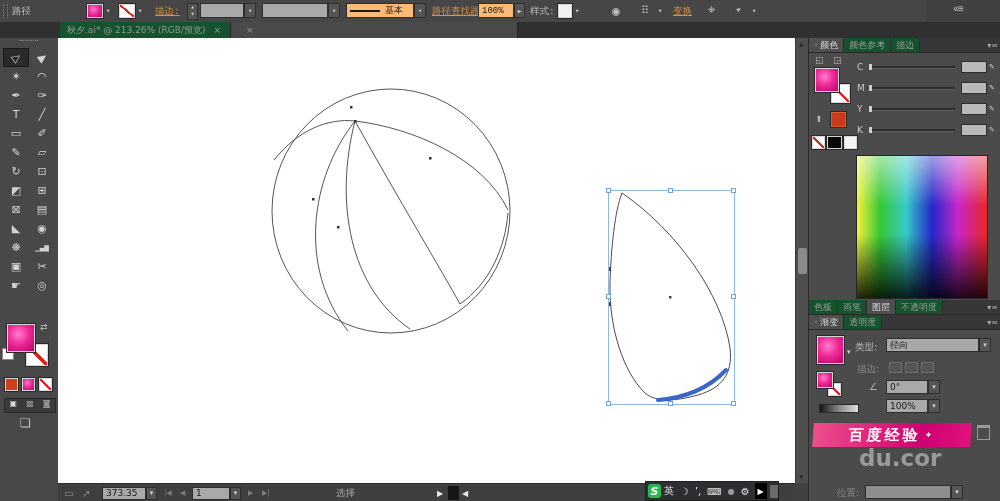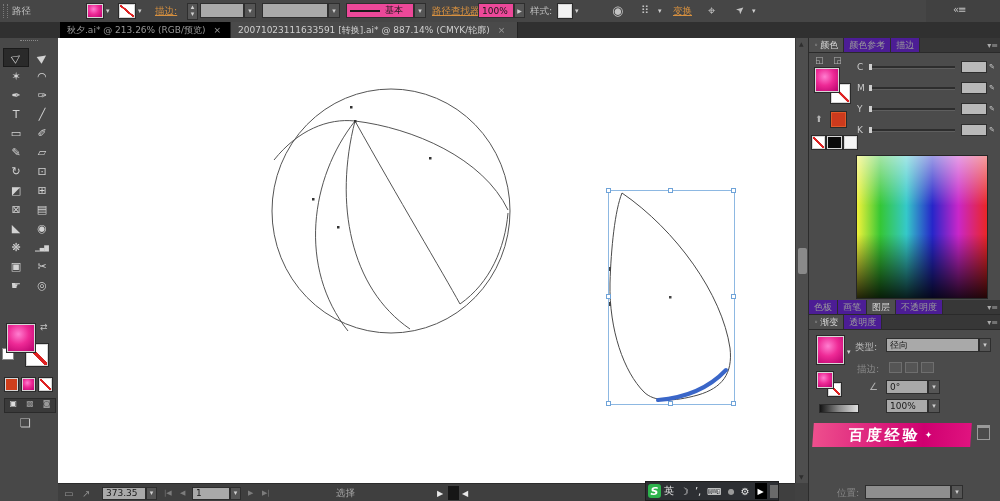--- a/index.html
+++ b/index.html
@@ -1,56 +1,56 @@
 <!DOCTYPE html>
 <html><head>
 <meta charset="utf-8">
 <style>
   html,body{margin:0;padding:0;background:#414141;}
   #root{position:relative;width:1000px;height:501px;overflow:hidden;
         font-family:"DejaVu Sans",sans-serif;font-size:9.5px;color:#c4c4c4;background:#414141;}
   .abs{position:absolute;}
   
-  #topbar{left:0;top:0;width:926px;height:22px;background:#464646;border-bottom:1px solid #2c2c2c;}
+  #topbar{left:0;top:0;width:926px;height:22px;background:#464646;border-bottom:1px solid #2c2c2c;font-family:Liberation Mono, monospace;}
   .grip{width:3px;height:14px;border-left:1px dotted #7a7a7a;border-right:1px dotted #7a7a7a;}
   .lbl{color:#bdbdbd;}
   .lnk{color:#d8913f;text-decoration:underline;cursor:pointer;}
   .fld{background:#a9a9a9;color:#1a1a1a;border:1px solid #2e2e2e;display:flex;align-items:center;padding:0 3px;box-sizing:border-box;font-size:9px;}
-  .fld.lt{background:#ec4899;}
+  .fld.lt{background:#fdba74;}
   .ddb{background:#555;color:#cfcfcf;border:1px solid #2e2e2e;display:flex;align-items:center;justify-content:center;font-size:7px;box-sizing:border-box;}
   .mag{background:radial-gradient(circle at 40% 35%, #ff7ed0 0%, #ee2a96 45%, #b8006c 100%);}
   .noneSw{background:linear-gradient(to top right,#fff 44%,#d22 45%,#d22 55%,#fff 56%);}
   .swb{border:1px solid #d6d6d6;outline:1px solid #2a2a2a;box-sizing:border-box;}
   .tri{font-size:7px;color:#cfcfcf;}
   .icn{color:#c3c3c3;}
   
   #tabstrip{left:0;top:22px;width:1000px;height:16px;background:#303030;border-bottom:1px solid #272727;}
   .dtab{position:absolute;top:0;height:16px;display:flex;align-items:center;padding:0 7px;font-size:9px;box-sizing:border-box;border-right:1px solid #242424;}
   .dtab .x{margin-left:8px;font-size:9px;color:#9a9a9a;}
-  .dtab.off{background:#000000;color:#969696;}
+  .dtab.off{background:#14532d;color:#969696;}
   .dtab.on{background:#4a4a4a;color:#cfcfcf;}
   
   #tools{left:0;top:38px;width:58px;height:463px;background:#484848;border-right:1px solid #303030;}
   #tools-grid{position:absolute;left:3px;top:10px;width:52px;display:flex;flex-wrap:wrap;}
   .tool{width:26px;height:19px;display:flex;align-items:center;justify-content:center;color:#d2d2d2;font-size:11px;}
   .tool.sel{background:#2a2a2a;box-shadow:inset 0 0 0 1px #1a1a1a;}
   .tool span{pointer-events:none;}
   
   #canvas{left:58px;top:38px;width:737px;height:445px;background:#ffffff;}
   .handle{position:absolute;width:5px;height:5px;background:#fff;border:1px solid #6fa3d8;box-sizing:border-box;}
   #bbox{position:absolute;border:1px solid #8db8e2;}
   
   #vscroll{left:795px;top:38px;width:13px;height:445px;background:#4e4e4e;border-left:1px solid #363636;}
   #vthumb{position:absolute;left:2px;width:9px;background:#8a8a8a;border-radius:2px;}
   #statusbar{left:58px;top:483px;width:737px;height:18px;background:#3f3f3f;border-top:1px solid #2c2c2c;display:flex;align-items:center;}
   .sb{position:absolute;display:flex;align-items:center;}
   
   #rightpanel{left:808px;top:38px;width:192px;height:463px;background:#4b4b4b;border-left:1px solid #2c2c2c;}
   .ptabrow{position:absolute;left:0;width:192px;height:14px;background:#373737;display:flex;align-items:stretch;border-bottom:1px solid #2a2a2a;}
-  .ptab{display:flex;align-items:center;padding:0 5px;font-size:9px;color:#9b9b9b;background:#4c1d95;border-right:1px solid #2b2b2b;}
+  .ptab{display:flex;align-items:center;padding:0 5px;font-size:9px;color:#9b9b9b;background:#14532d;border-right:1px solid #2b2b2b;}
   .ptab.on{background:#4f4f4f;color:#d8d8d8;}
   .pmenu{margin-left:auto;margin-right:3px;align-self:center;font-size:8px;color:#aaa;}
   .chrow{position:absolute;left:48px;width:140px;height:14px;display:flex;align-items:center;}
   .chlabel{width:12px;color:#c9c9c9;font-size:9px;}
   .chtrack{width:86px;height:2px;background:#2d2d2d;border-bottom:1px solid #5e5e5e;position:relative;}
   .chmark{position:absolute;left:0;top:-2px;width:3px;height:6px;background:#cfcfcf;}
   .chbox{width:26px;height:12px;background:#b9b9b9;border:1px solid #2e2e2e;margin-left:6px;box-sizing:border-box;}
   .chnib{font-size:7px;color:#cfcfcf;margin-left:2px;}
   #spectrum{position:absolute;left:47px;top:117px;width:130px;height:142px;border:1px solid #262626;
     background:linear-gradient(180deg,rgba(255,255,255,.55) 0%,rgba(255,255,255,0) 35%,rgba(0,0,0,0) 55%,rgba(0,0,0,.85) 100%),
@@ -122,21 +122,20 @@
 
     <div class="abs icn" style="left:953px;top:4px;font-size:10px;letter-spacing:-1px;">«≡</div>
   </div>
 
   <div id="tabstrip" class="abs">
     <div class="dtab off" style="left:60px;width:171px;">
       <span>秋夕.ai* @ 213.26% (RGB/预览)</span>
       <span class="x">×</span>
     </div>
     <div class="dtab on" style="left:231px;width:287px;">
-      <span>20071023111633591 [转换].ai* @ 887.14% (CMYK/轮廓)</span>
       <span class="x">×</span>
     </div>
   </div>
 
   <div id="tools" class="abs">
     <div class="abs" style="left:20px;top:2px;width:18px;height:3px;border-top:1px dotted #8a8a8a;"></div>
     <div id="tools-grid">
         <div class="tool sel">
           <span style="display: inline-block; transform: rotate(-35deg);">▷</span>
         </div>
@@ -428,20 +427,21 @@
     <div class="abs fld" style="left:77px;top:361px;width:42px;height:14px;">100%</div>
     <div class="abs ddb" style="left:119px;top:361px;width:12px;height:14px;">
         <span class="tri">▾</span>
       </div>
 
     <div id="wmBanner">
       <span>百度经验</span>
       <span style="font-size:9px;margin-left:4px;">✦</span>
     </div>
     <div class="abs" style="left:168px;top:387px;width:11px;height:11px;border:1px solid #9a9a9a;border-top:3px solid #9a9a9a;"></div>
+    <div id="wmText">du.cor</div>
 
     <div class="abs" style="left:28px;top:449px;color:#8a8a8a;">位置:</div>
     <div class="abs fld" style="left:56px;top:447px;width:86px;height:14px;background:#8e8e8e;"></div>
     <div class="abs ddb" style="left:142px;top:447px;width:12px;height:14px;">
         <span class="tri">▾</span>
       </div>
   </div>
 
 </div>
 

